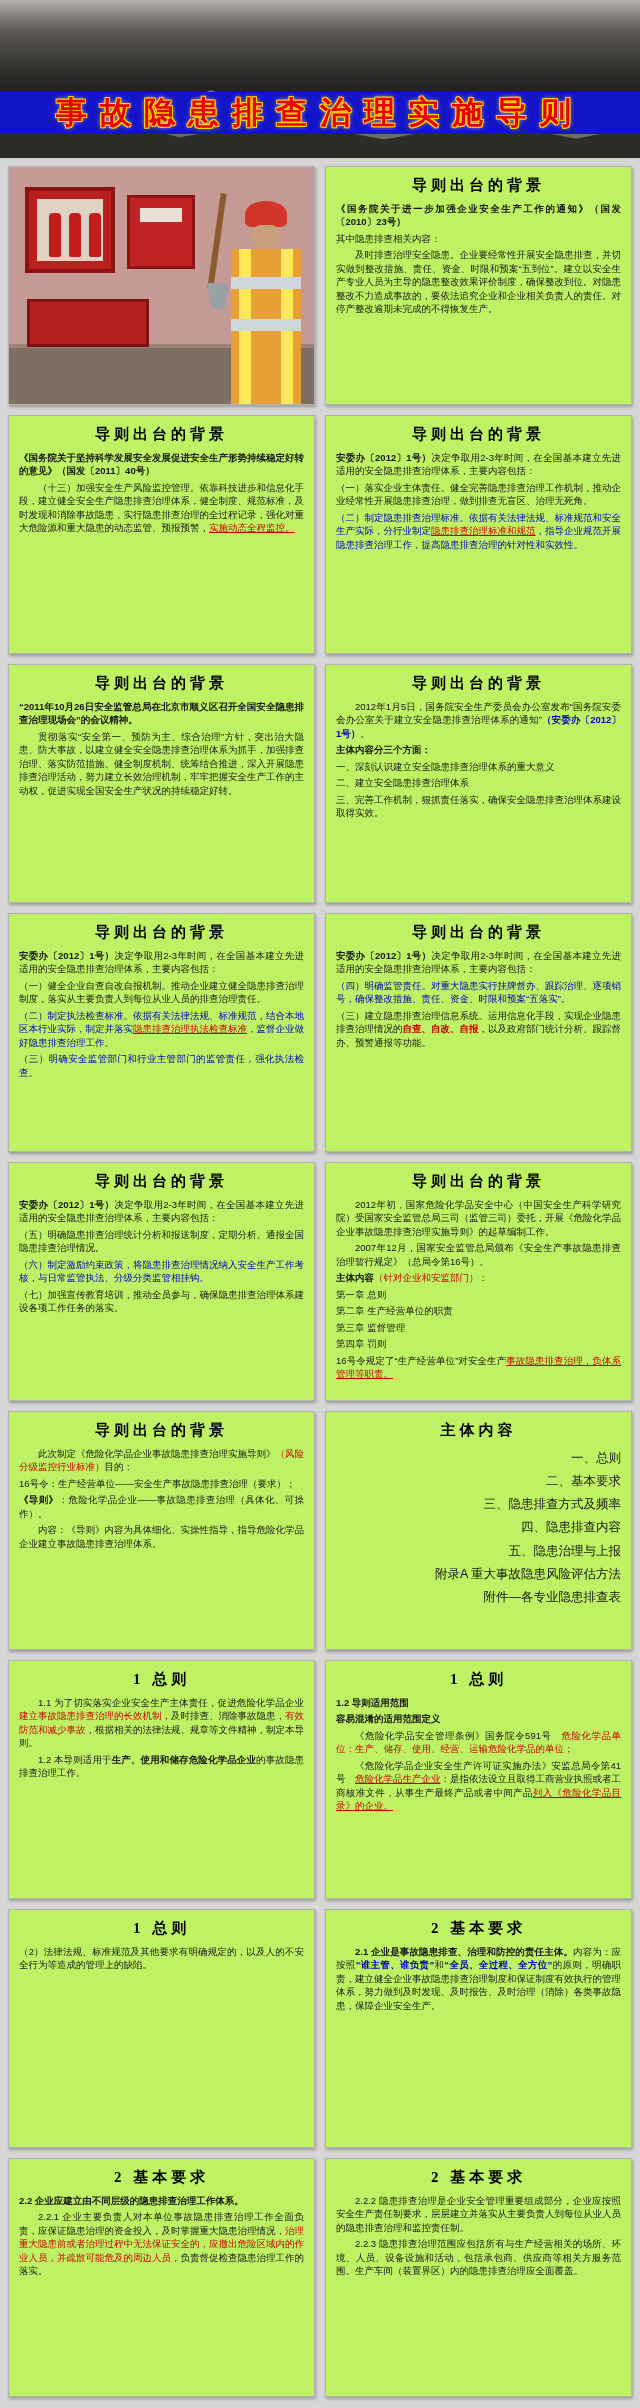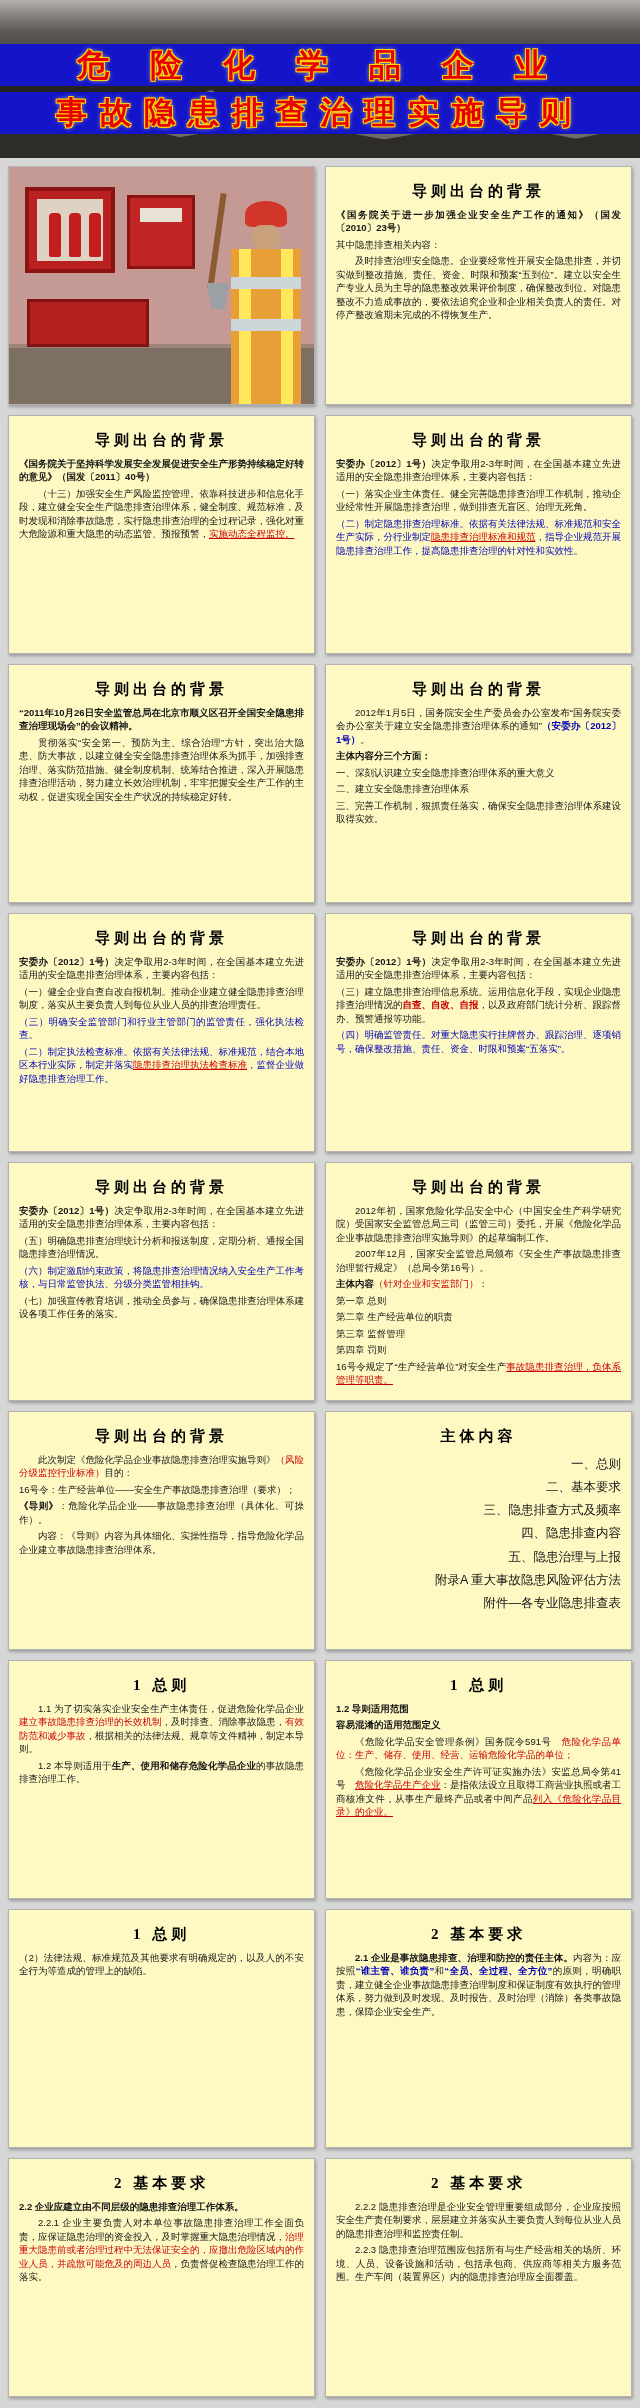--- a/index.html
+++ b/index.html
@@ -13,22 +13,22 @@
   .mtn-front{position:absolute;bottom:0;left:0;width:100%;height:46px;background:#2e2c29;
     clip-path:polygon(0 100%,0 40%,15% 10%,28% 55%,44% 18%,60% 60%,76% 20%,90% 58%,100% 30%,100% 100%);}
   .bar{position:absolute;left:0;right:0;height:42px;background:#1414c8;text-align:center;
     font-weight:bold;color:#e80000;line-height:42px;white-space:nowrap;
     text-shadow:1px 1px 0 #ffd700,-1px -1px 0 #ffd700,1px -1px 0 #ffd700,-1px 1px 0 #ffd700,0 0 5px #ffec80;}
   .bar1{top:44px;font-size:32px;letter-spacing:16px;}
   .bar2{top:92px;font-size:31px;letter-spacing:13px;}
 
   
   .grid{display:grid;grid-template-columns:307px 307px;gap:10px;padding:8px;}
-  .slide{width:307px;height:239px;background:#fef9c3;border:1px solid #b3b3b3;
-    box-shadow:1px 2px 3px rgba(0,0,0,.28);box-sizing:border-box;padding:12px 10px;overflow:hidden;}
+  .slide{width:307px;height:239px;background:#bef264;border:1px solid #b3b3b3;
+    box-shadow:1px 2px 3px rgba(0,0,0,.28);box-sizing:border-box;padding:6px 10px;overflow:hidden;}
   .slide-title{text-align:center;font-family:"Liberation Serif","DejaVu Serif",serif;
     font-weight:bold;font-size:15px;letter-spacing:4px;color:#000;margin:3px 0 7px;}
   .slide-body{font-size:9.5px;line-height:1.42;color:#151515;text-align:justify;}
   .para{margin:0 0 3px;}
   .para.ind{text-indent:2em;}
   .big .slide-body{padding-left:24px;}
   .big .para{font-size:12.5px;line-height:1.85;margin:0;text-align:right;}
 
   .c-k{color:#151515;}
   .c-kb{color:#151515;font-weight:bold;}
@@ -60,21 +60,20 @@
   .ph-vest-trim.t2{left:auto;right:8px;}
 </style>
 </head>
 <body>
 
 <div class="page">
 
   <div class="banner">
     <div class="mtn-back"></div>
     <div class="mtn-front"></div>
-    <div class="bar bar1">危 险 化 学 品 企 业</div>
     <div class="bar bar2">事故隐患排查治理实施导则</div>
   </div>
 
   <div class="grid" id="grid">
 
     <div class="slide photo-slide">
       <div class="ph-skirt"></div>
       <div class="ph-floor"></div>
       <div class="ph-cabinet1">
         <div class="ph-cabinet1-glass">
@@ -137,30 +136,30 @@
           <p class="para"><span class="c-k">一、深刻认识建立安全隐患排查治理体系的重大意义</span></p>
           <p class="para"><span class="c-k">二、建立安全隐患排查治理体系</span></p>
           <p class="para"><span class="c-k">三、完善工作机制，狠抓责任落实，确保安全隐患排查治理体系建设取得实效。</span></p>
         </div>
       </div>
       <div class="slide">
         <div class="slide-title">导则出台的背景</div>
         <div class="slide-body">
           <p class="para"><span class="c-kb">安委办〔2012〕1号）</span><span class="c-k">决定争取用2-3年时间，在全国基本建立先进适用的安全隐患排查治理体系，主要内容包括：</span></p>
           <p class="para"><span class="c-k">（一）健全企业自查自改自报机制。推动企业建立健全隐患排查治理制度，落实从主要负责人到每位从业人员的排查治理责任。</span></p>
+          <p class="para"><span class="c-b">（二）制定执法检查标准。依据有关法律法规、标准规范，结合本地区本行业实际，制定并落实</span><span class="c-ru">隐患排查治理执法检查标准</span><span class="c-b">，监督企业做好隐患排查治理工作。</span></p>
           <p class="para"><span class="c-b">（三）明确安全监管部门和行业主管部门的监管责任，强化执法检查。</span></p>
-          <p class="para"><span class="c-b">（二）制定执法检查标准。依据有关法律法规、标准规范，结合本地区本行业实际，制定并落实</span><span class="c-ru">隐患排查治理执法检查标准</span><span class="c-b">，监督企业做好隐患排查治理工作。</span></p>
-        </div>
-      </div>
-      <div class="slide">
-        <div class="slide-title">导则出台的背景</div>
-        <div class="slide-body">
-          <p class="para"><span class="c-kb">安委办〔2012〕1号）</span><span class="c-k">决定争取用2-3年时间，在全国基本建立先进适用的安全隐患排查治理体系，主要内容包括：</span></p>
+        </div>
+      </div>
+      <div class="slide">
+        <div class="slide-title">导则出台的背景</div>
+        <div class="slide-body">
+          <p class="para"><span class="c-kb">安委办〔2012〕1号）</span><span class="c-k">决定争取用2-3年时间，在全国基本建立先进适用的安全隐患排查治理体系，主要内容包括：</span></p>
+          <p class="para"><span class="c-b">（四）明确监管责任。对重大隐患实行挂牌督办、跟踪治理、逐项销号，确保整改措施、责任、资金、时限和预案“五落实”。</span></p>
           <p class="para"><span class="c-k">（三）建立隐患排查治理信息系统。运用信息化手段，实现企业隐患排查治理情况的</span><span class="c-rb">自查、自改、自报</span><span class="c-k">，以及政府部门统计分析、跟踪督办、预警通报等功能。</span></p>
-          <p class="para"><span class="c-b">（四）明确监管责任。对重大隐患实行挂牌督办、跟踪治理、逐项销号，确保整改措施、责任、资金、时限和预案“五落实”。</span></p>
         </div>
       </div>
       <div class="slide">
         <div class="slide-title">导则出台的背景</div>
         <div class="slide-body">
           <p class="para"><span class="c-kb">安委办〔2012〕1号）</span><span class="c-k">决定争取用2-3年时间，在全国基本建立先进适用的安全隐患排查治理体系，主要内容包括：</span></p>
           <p class="para"><span class="c-k">（五）明确隐患排查治理统计分析和报送制度，定期分析、通报全国隐患排查治理情况。</span></p>
           <p class="para"><span class="c-b">（六）制定激励约束政策，将隐患排查治理情况纳入安全生产工作考核，与日常监管执法、分级分类监管相挂钩。</span></p>
           <p class="para"><span class="c-k">（七）加强宣传教育培训，推动全员参与，确保隐患排查治理体系建设各项工作任务的落实。</span></p>
         </div>

